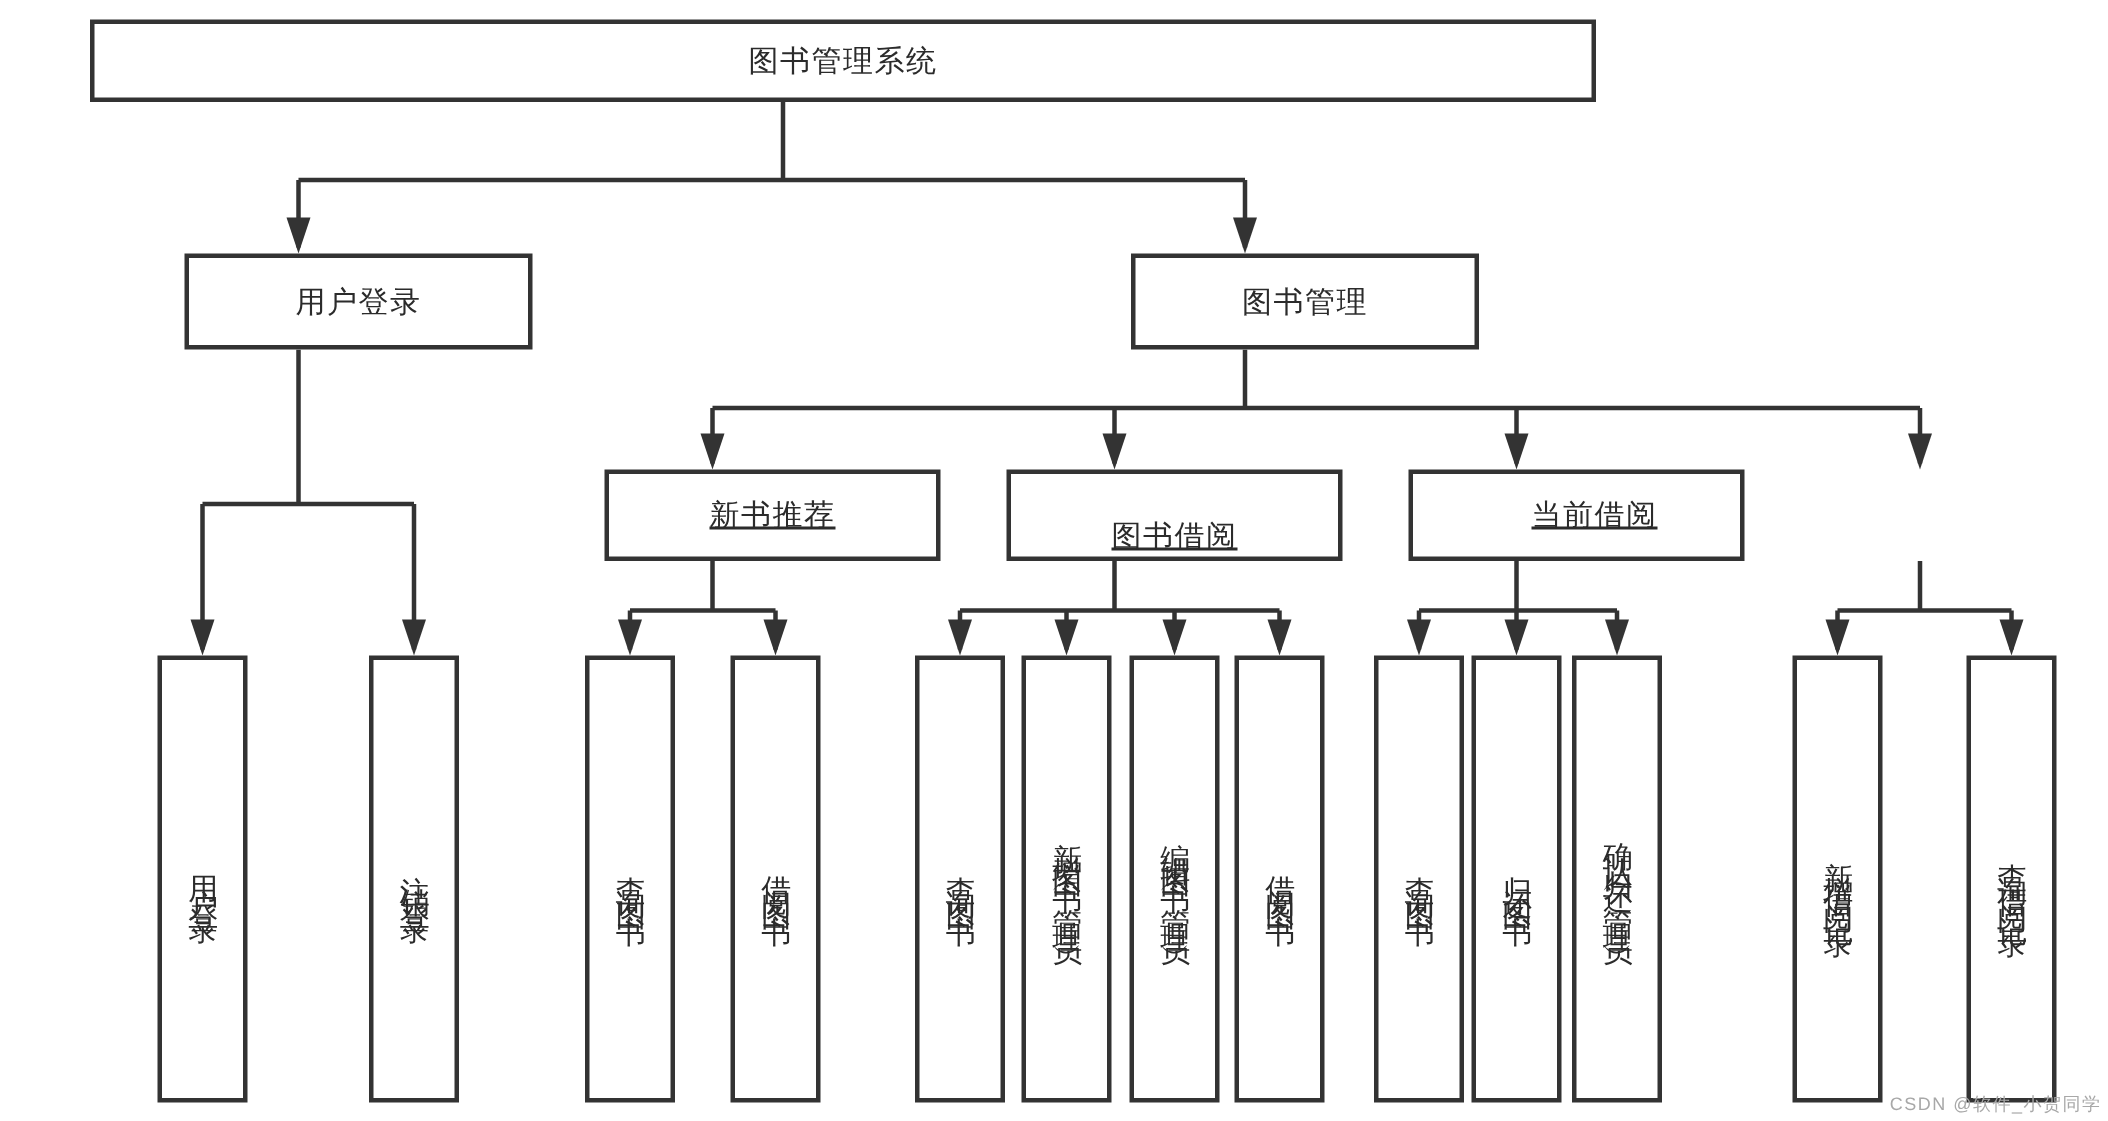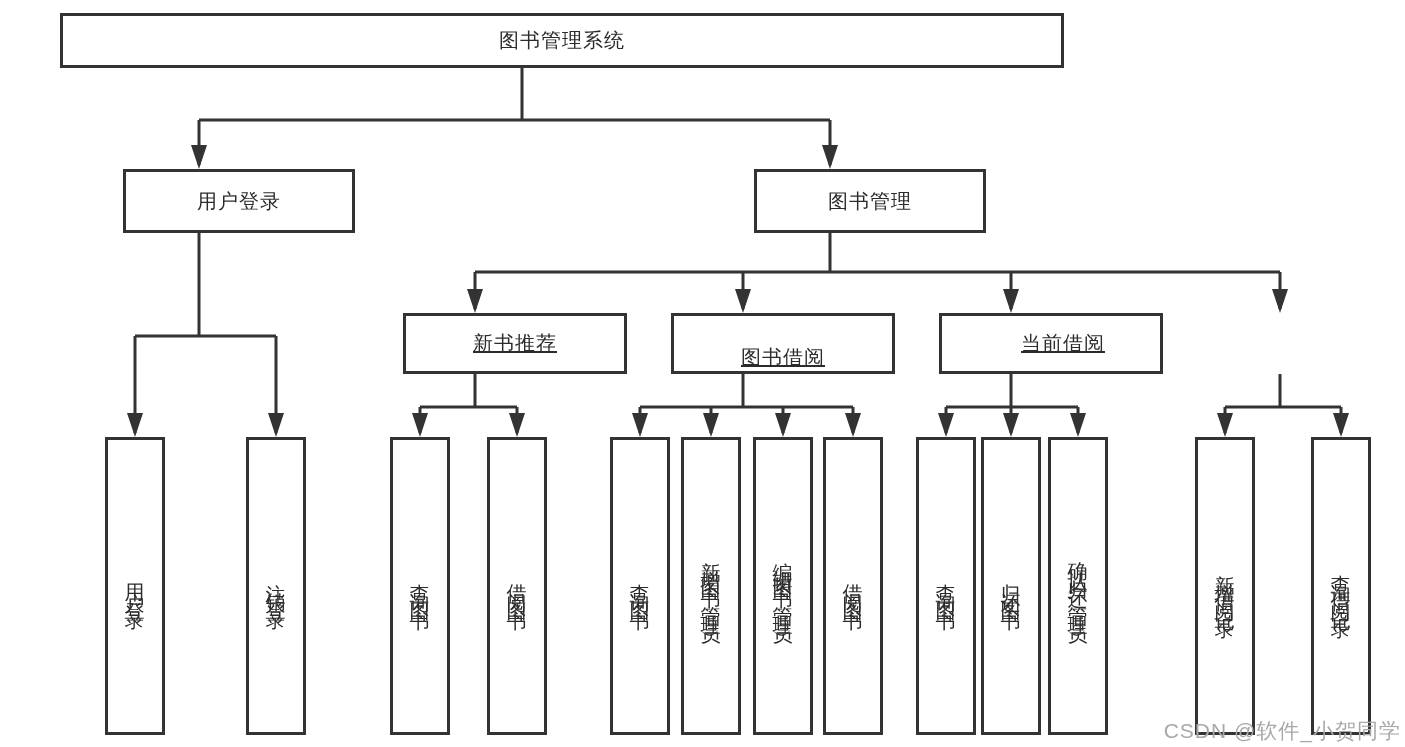--- a/index.html
+++ b/index.html
@@ -52,21 +52,21 @@
   }
   .vA-0 { left: 105px; }  .vA-1 { left: 246px; }
   .vB-0 { left: 390px; }  .vB-1 { left: 487px; }
   .vC-0 { left: 610px; }  .vC-1 { left: 681px; }  .vC-2 { left: 753px; }  .vC-3 { left: 823px; }
   .vD-0 { left: 916px; }  .vD-1 { left: 981px; }  .vD-2 { left: 1048px; }
   .vE-0 { left: 1195px; } .vE-1 { left: 1311px; }
   .watermark {
     position: absolute;
     right: 4px;
     bottom: 2px;
-    font-size: 21px;
+    font-size: 12px;
     color: #a8a8a8;
     letter-spacing: 1px;
     white-space: nowrap;
   }
 </style>
 </head>
 <body>
 
 <div class="canvas">
 

